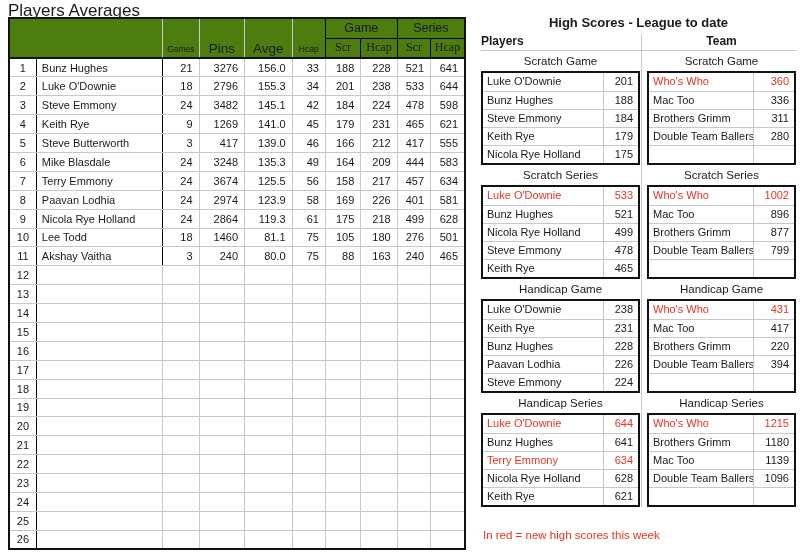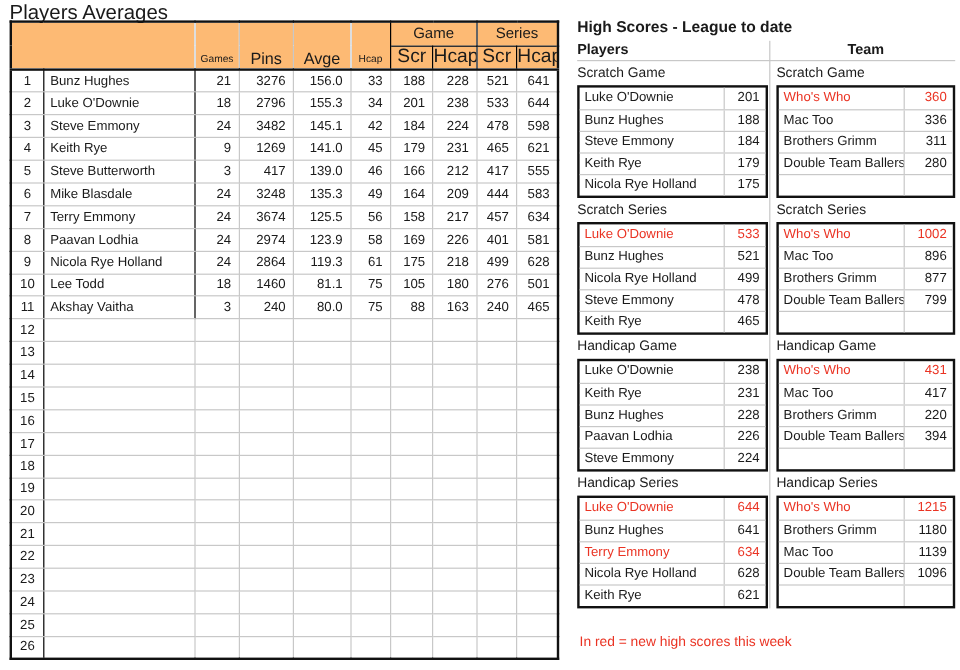--- a/index.html
+++ b/index.html
@@ -18,45 +18,45 @@
   }
   .avg-table {
     position:absolute; left:8px; top:17px;
     border-collapse:collapse; table-layout:fixed; width:458px;
     border:2px solid var(--dark);
   }
   .avg-table th, .avg-table td {
     border:1px solid var(--grid); padding:0; overflow:hidden; white-space:nowrap;
   }
   .avg-table thead { border-bottom:2px solid var(--dark); }
-  .avg-table thead th { font-weight:normal; background:#fdba74; text-align:center; }
+  .avg-table thead th { font-weight:normal; background:#4d7c0f; text-align:center; }
   .avg-table thead tr.hr1 { height:20px; }
   .avg-table thead tr.hr2 { height:20px; }
   th.h-small { font-size:8.5px; vertical-align:bottom; padding-bottom:3px; }
   th.h-big   { font-size:13.5px; vertical-align:bottom; padding-bottom:1px; }
   th.h-hcap-main { border-right-color:#000; }
   th.h-group { font-size:12.5px; border-color:#000; vertical-align:middle; }
-  th.h-sub   { font-size:16px;   border-color:#000; vertical-align:middle; }
+  th.h-sub   { font-size:12px;   border-color:#000; vertical-align:middle;font-family:Liberation Serif, serif; }
   .avg-table tbody td { height:18.9px; font-size:11px; vertical-align:middle; }
   td.c-num  { text-align:center; border-right-color:#000; }
   td.c-name { text-align:left; padding-left:5px; }
   tr.filled td.c-name { border-right-color:#000; }
   td.c-n    { text-align:right; padding-right:6px; }
 
   
   .right-col { position:absolute; left:481px; top:14px; width:315px; }
-  .hs-title { height:20px; line-height:18px; text-align:left; font-weight:bold; font-size:13px; }
+  .hs-title { height:20px; line-height:18px; text-align:center; font-weight:bold; font-size:13px; }
   .hs-headers { display:flex; height:17px; line-height:15px; border-bottom:1px solid var(--grid); font-weight:bold; font-size:12px; }
   .hs-headers .ph { width:159px; }
   .hs-headers .th { margin-left:7px; width:149px; text-align:center; }
   .vline { position:absolute; left:160px; top:20px; width:1px; height:473px; background:var(--grid); z-index:0; }
   .section { display:flex; position:relative; z-index:1; }
   .half-p { width:159px; }
   .half-t { margin-left:7px; width:149px; }
-  .sec-label { height:20px; line-height:20px; font-size:11.5px; }
+  .sec-label { height:20px; line-height:20px; text-align:center; font-size:11.5px; }
   .hs-box { border:2px solid var(--dark); background:#fff; }
   .hs-row { display:flex; height:18px; line-height:16px; }
   .hs-row + .hs-row { border-top:1px solid var(--grid); }
   .hs-name { flex:1; padding-left:4px; border-right:1px solid var(--grid); white-space:nowrap; overflow:hidden; }
   .hs-score { width:34px; text-align:right; padding-right:5px; }
   .half-t .hs-score { width:40px; }
   .red { color:var(--red); }
   .hs-note { margin-top:22px; padding-left:2px; color:var(--red); font-size:11.5px; }
 </style>
 </head>

